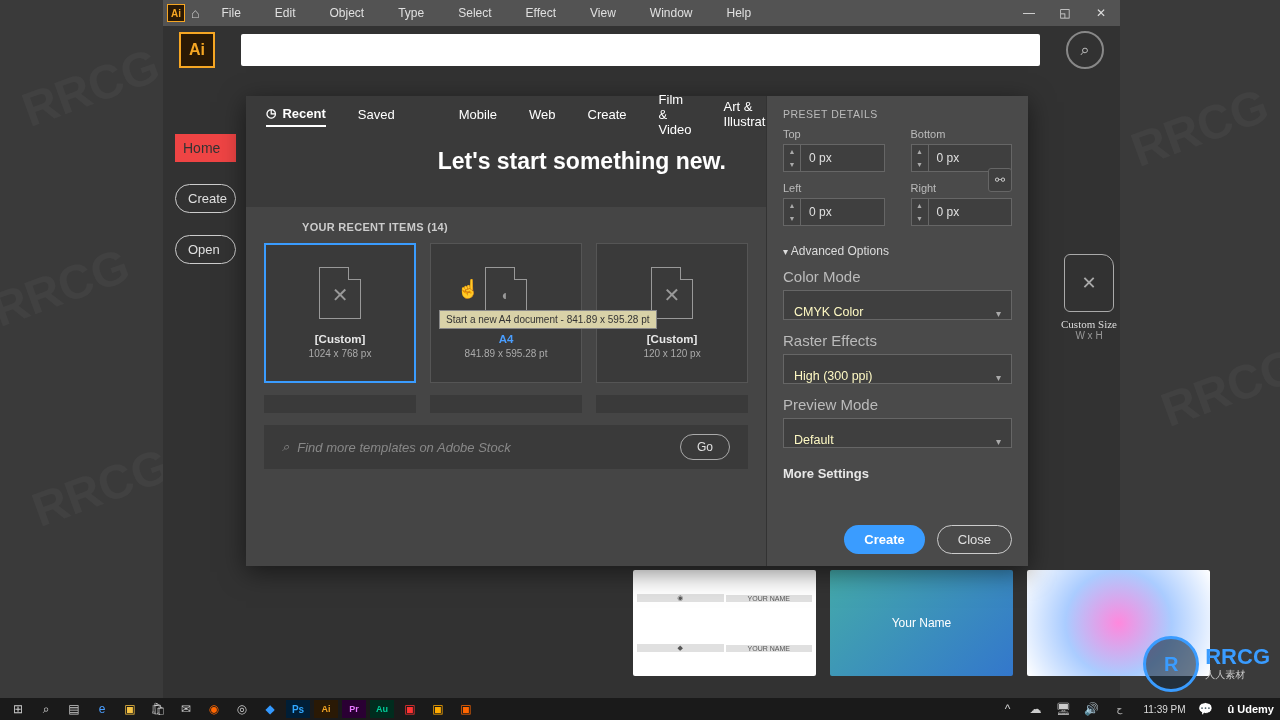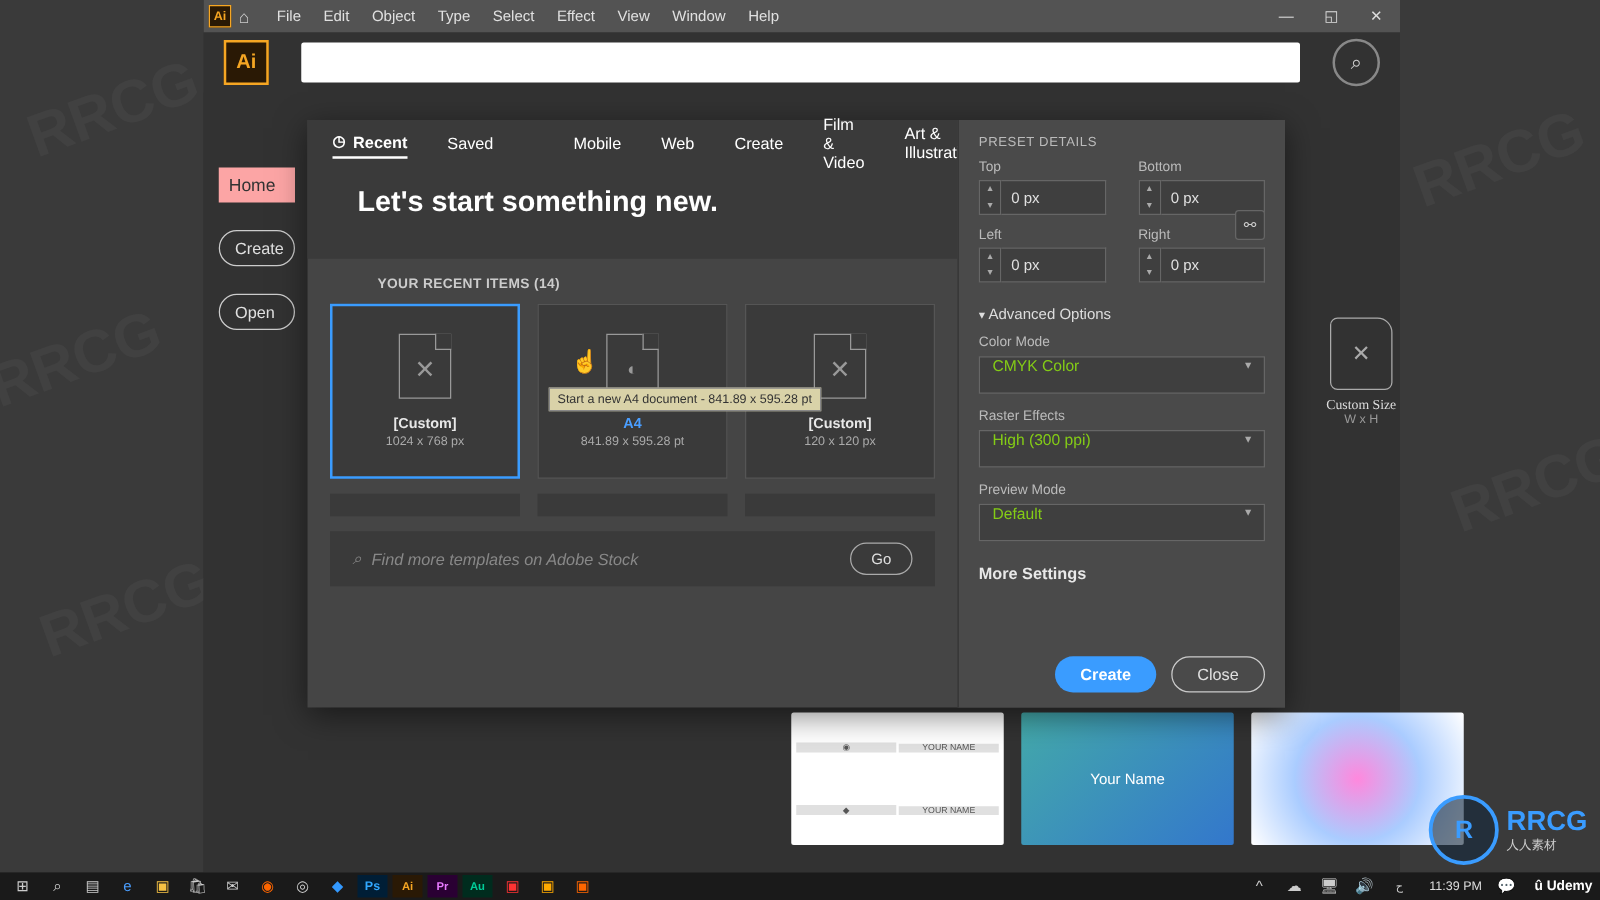--- a/index.html
+++ b/index.html
@@ -6,53 +6,53 @@
   html, body { width: 1280px; height: 720px; overflow: hidden; background: #2a2a2a; }
   
   .desktop { position: absolute; top: 0; left: 0; width: 1280px; height: 698px; background: #3a3a3a; }
   .watermark { position: absolute; color: rgba(255,255,255,0.04); font-size: 48px; font-weight: bold; transform: rotate(-20deg); pointer-events: none; }
   
   .app-window { position: absolute; top: 0; left: 163px; width: 957px; height: 698px; background: #323232; display: flex; flex-direction: column; }
   
   .title-bar { height: 26px; background: #535353; display: flex; align-items: center; padding: 0 4px; }
   .title-bar-icon { width: 18px; height: 18px; background: #2a1905; border: 1px solid #f6a623; display: flex; align-items: center; justify-content: center; color: #f6a623; font-size: 10px; font-weight: bold; margin-right: 6px; }
   .home-icon-tb { color: #ccc; font-size: 14px; margin-right: 14px; }
-  .menu-bar { display: flex; gap: 2px; justify-content: center; }
+  .menu-bar { display: flex; gap: 18px; justify-content: center; }
   .menu-item { color: #e0e0e0; font-size: 12px; padding: 4px 8px; cursor: pointer; }
   .window-controls { margin-left: auto; display: flex; gap: 6px; }
   .win-ctrl { width: 30px; height: 22px; display: flex; align-items: center; justify-content: center; color: #ddd; font-size: 12px; cursor: pointer; }
   
   .toolbar { height: 48px; background: #323232; display: flex; align-items: center; padding: 0 16px; }
   .ai-logo { width: 36px; height: 36px; background: #2a1905; border: 2px solid #f6a623; display: flex; align-items: center; justify-content: center; color: #f6a623; font-size: 16px; font-weight: bold; }
   .search-bar-top { flex: 1; margin: 0 26px; height: 32px; background: #fff; border-radius: 2px; }
   .search-circle { width: 38px; height: 38px; border: 2px solid #888; border-radius: 50%; display: flex; align-items: center; justify-content: center; color: #ccc; font-size: 16px; }
   
   .main-area { flex: 1; display: flex; background: #323232; position: relative; }
   
   .left-panel { width: 85px; background: #323232; padding-top: 60px; display: flex; flex-direction: column; align-items: stretch; gap: 22px; padding-left: 12px; padding-right: 12px; }
-  .home-tab { color: #e0e0e0; font-size: 14px; background: #fca5a5; color: #333; padding: 6px 8px; }
+  .home-tab { color: #e0e0e0; font-size: 14px; background: #ef4444; color: #333; padding: 6px 8px; }
   .pill-btn { border: 1.5px solid #ccc; border-radius: 16px; color: #e0e0e0; font-size: 13px; padding: 6px 12px; background: transparent; cursor: pointer; text-align: left; overflow: hidden; white-space: nowrap; }
   
   .right-preset-strip { position: absolute; right: -8px; top: 180px; width: 80px; }
   .custom-size-card { width: 62px; margin-left: 10px; text-align: center; color: #ddd; }
   .cs-icon { width: 50px; height: 58px; border: 1.5px solid #aaa; border-radius: 6px 12px 6px 6px; margin: 0 auto 6px; position: relative; }
   .cs-icon::after { content: "✕"; position: absolute; top: 50%; left: 50%; transform: translate(-50%,-50%); color: #aaa; font-size: 18px; }
   .cs-label { font-size: 11px; font-family: Liberation Serif, serif; }
   .cs-sub { font-size: 10px; color: #999; }
   
   .dialog { position: absolute; top: 96px; left: 246px; width: 782px; height: 470px; background: #454545; display: flex; box-shadow: 0 6px 24px rgba(0,0,0,0.5); z-index: 20; }
   
   .dialog-left { width: 520px; display: flex; flex-direction: column; }
   .tabs { height: 40px; background: #3a3a3a; display: flex; align-items: center; padding: 0 20px; gap: 32px; }
   .tab { color: #ffffff; font-size: 13px; display: flex; align-items: center; gap: 6px; cursor: pointer; padding-bottom: 4px; }
   .tab.active { color: #fff; border-bottom: 2px solid #fff; font-weight: 600; }
   .tab-sep { width: 1px; height: 20px; background: #666; }
   .tab-icon { font-size: 12px; }
   
-  .intro { background: #3a3a3a; padding: 12px 40px 22px; text-align: left; }
+  .intro { background: #3a3a3a; padding: 12px 40px 22px; text-align: right; }
   .intro h2 { color: #fff; font-size: 23px; font-weight: 600; margin-bottom: 10px; }
   .intro p { color: #ccc; font-size: 12.5px; line-height: 1.6; }
   .intro a { color: #4a9eff; text-decoration: none; }
   
   .recent-label { color: #ccc; font-size: 11px; font-weight: 600; padding: 14px 20px 10px; letter-spacing: 0.3px; margin-left: 36px; }
   
   .cards { display: flex; gap: 14px; padding: 0 18px; }
   .card { width: 156px; height: 140px; background: #3a3a3a; border: 1px solid #555; display: flex; flex-direction: column; align-items: center; justify-content: center; cursor: pointer; position: relative; }
   .card.selected { border: 2px solid #3a9cff; }
   .card-icon { width: 42px; height: 52px; border: 1.5px solid #999; position: relative; margin-bottom: 14px; }
@@ -77,32 +77,32 @@
   .field-col { flex: 1; }
   .field-label { color: #bbb; font-size: 11px; margin-bottom: 4px; display: block; }
   .num-input { display: flex; align-items: stretch; height: 28px; }
   .spinner { width: 18px; background: #3f3f3f; border: 1px solid #666; display: flex; flex-direction: column; }
   .spinner span { flex: 1; color: #aaa; font-size: 7px; display: flex; align-items: center; justify-content: center; cursor: pointer; }
   .num-val { flex: 1; background: #3f3f3f; border: 1px solid #666; border-left: none; color: #e0e0e0; font-size: 12px; padding: 0 8px; display: flex; align-items: center; }
   .link-icon { position: absolute; right: 16px; top: 72px; width: 24px; height: 24px; border: 1px solid #666; background: #3f3f3f; display: flex; align-items: center; justify-content: center; color: #ccc; font-size: 12px; border-radius: 3px; }
   
   .adv-toggle { color: #ddd; font-size: 12px; margin: 8px 0 10px; cursor: pointer; }
   .adv-toggle::before { content: "▾ "; font-size: 10px; }
-  .sel-label { color: #bbb; font-size: 11px; margin-bottom: 5px; }
-  .select-box { height: 30px; background: #3f3f3f; border: 1px solid #666; color: #84cc16; font-size: 12.5px; padding: 0 10px; display: flex; align-items: flex-start; justify-content: space-between; margin-bottom: 12px; cursor: pointer; }
+  .sel-label { color: #bbb; font-size: 15px; margin-bottom: 5px; }
+  .select-box { height: 30px; background: #3f3f3f; border: 1px solid #666; color: #fef9c3; font-size: 12.5px; padding: 0 10px; display: flex; align-items: flex-end; justify-content: space-between; margin-bottom: 12px; cursor: pointer; }
   .select-box::after { content: "▾"; color: #aaa; font-size: 10px; }
   
   .more-settings { color: #e8e8e8; font-size: 13px; font-weight: 600; margin-top: 6px; cursor: pointer; }
   
   .dialog-footer { position: absolute; bottom: 12px; right: 16px; display: flex; gap: 12px; }
   .btn-primary { background: #3a9cff; color: #fff; border: none; border-radius: 16px; padding: 7px 20px; font-size: 13px; font-weight: 600; cursor: pointer; }
   .btn-secondary { background: transparent; color: #e0e0e0; border: 1.5px solid #ccc; border-radius: 16px; padding: 6px 20px; font-size: 13px; cursor: pointer; }
   
   .template-strip { position: absolute; bottom: 22px; left: 470px; display: flex; gap: 14px; }
-  .tmpl { width: 170px; height: 106px; background: linear-gradient(135deg,#4aa,#37c); border-radius: 2px; display: flex; align-items: center; justify-content: center; color: #fff; font-size: 10px; overflow: hidden; }
+  .tmpl { width: 183px; height: 106px; background: linear-gradient(135deg,#4aa,#37c); border-radius: 2px; display: flex; align-items: center; justify-content: center; color: #fff; font-size: 10px; overflow: hidden; }
   .tmpl.grid { background: #fff; display: grid; grid-template-columns: 1fr 1fr; grid-template-rows: 1fr 1fr; gap: 2px; padding: 4px; }
   .tmpl.grid div { background: #e0e0e0; display: flex; align-items: center; justify-content: center; font-size: 7px; color: #555; }
   .tmpl.radial { background: radial-gradient(circle, #f8d, #acf, #fff); }
   
   .taskbar { position: absolute; bottom: 0; left: 0; width: 1280px; height: 22px; background: #1a1a1a; display: flex; align-items: center; padding: 0 6px; z-index: 50; }
   .tb-icon { width: 24px; height: 18px; display: flex; align-items: center; justify-content: center; color: #ccc; font-size: 12px; margin-right: 4px; cursor: pointer; }
   .tb-spacer { flex: 1; }
   .tb-clock { color: #ddd; font-size: 10px; margin: 0 8px; }
   .udemy { color: #fff; font-size: 11px; font-weight: 600; margin-left: 6px; }
   

